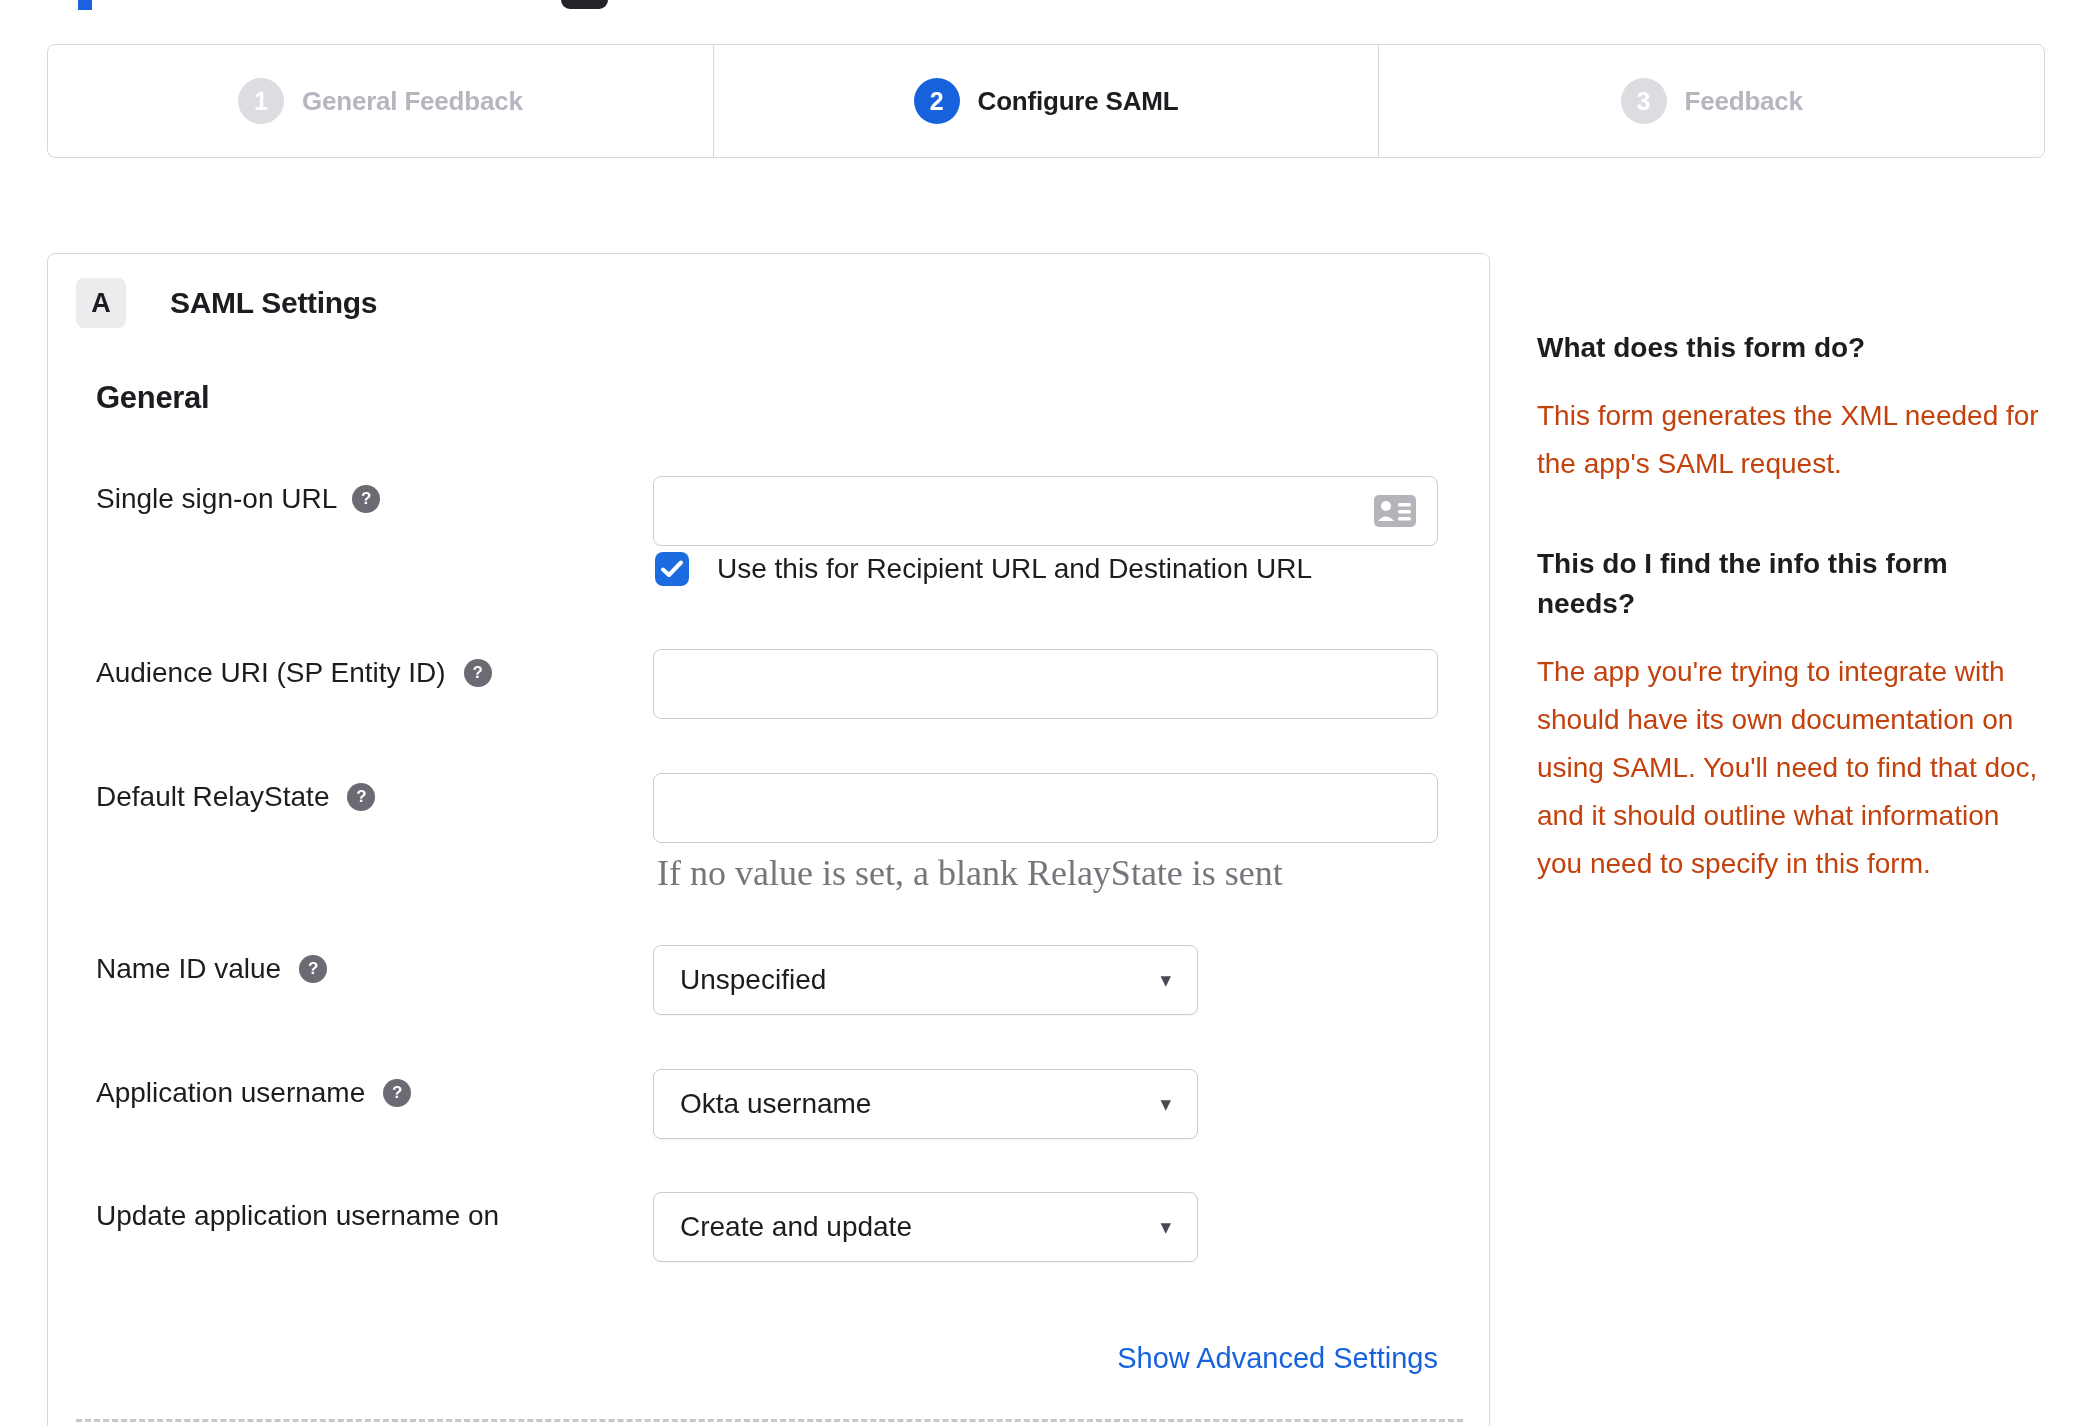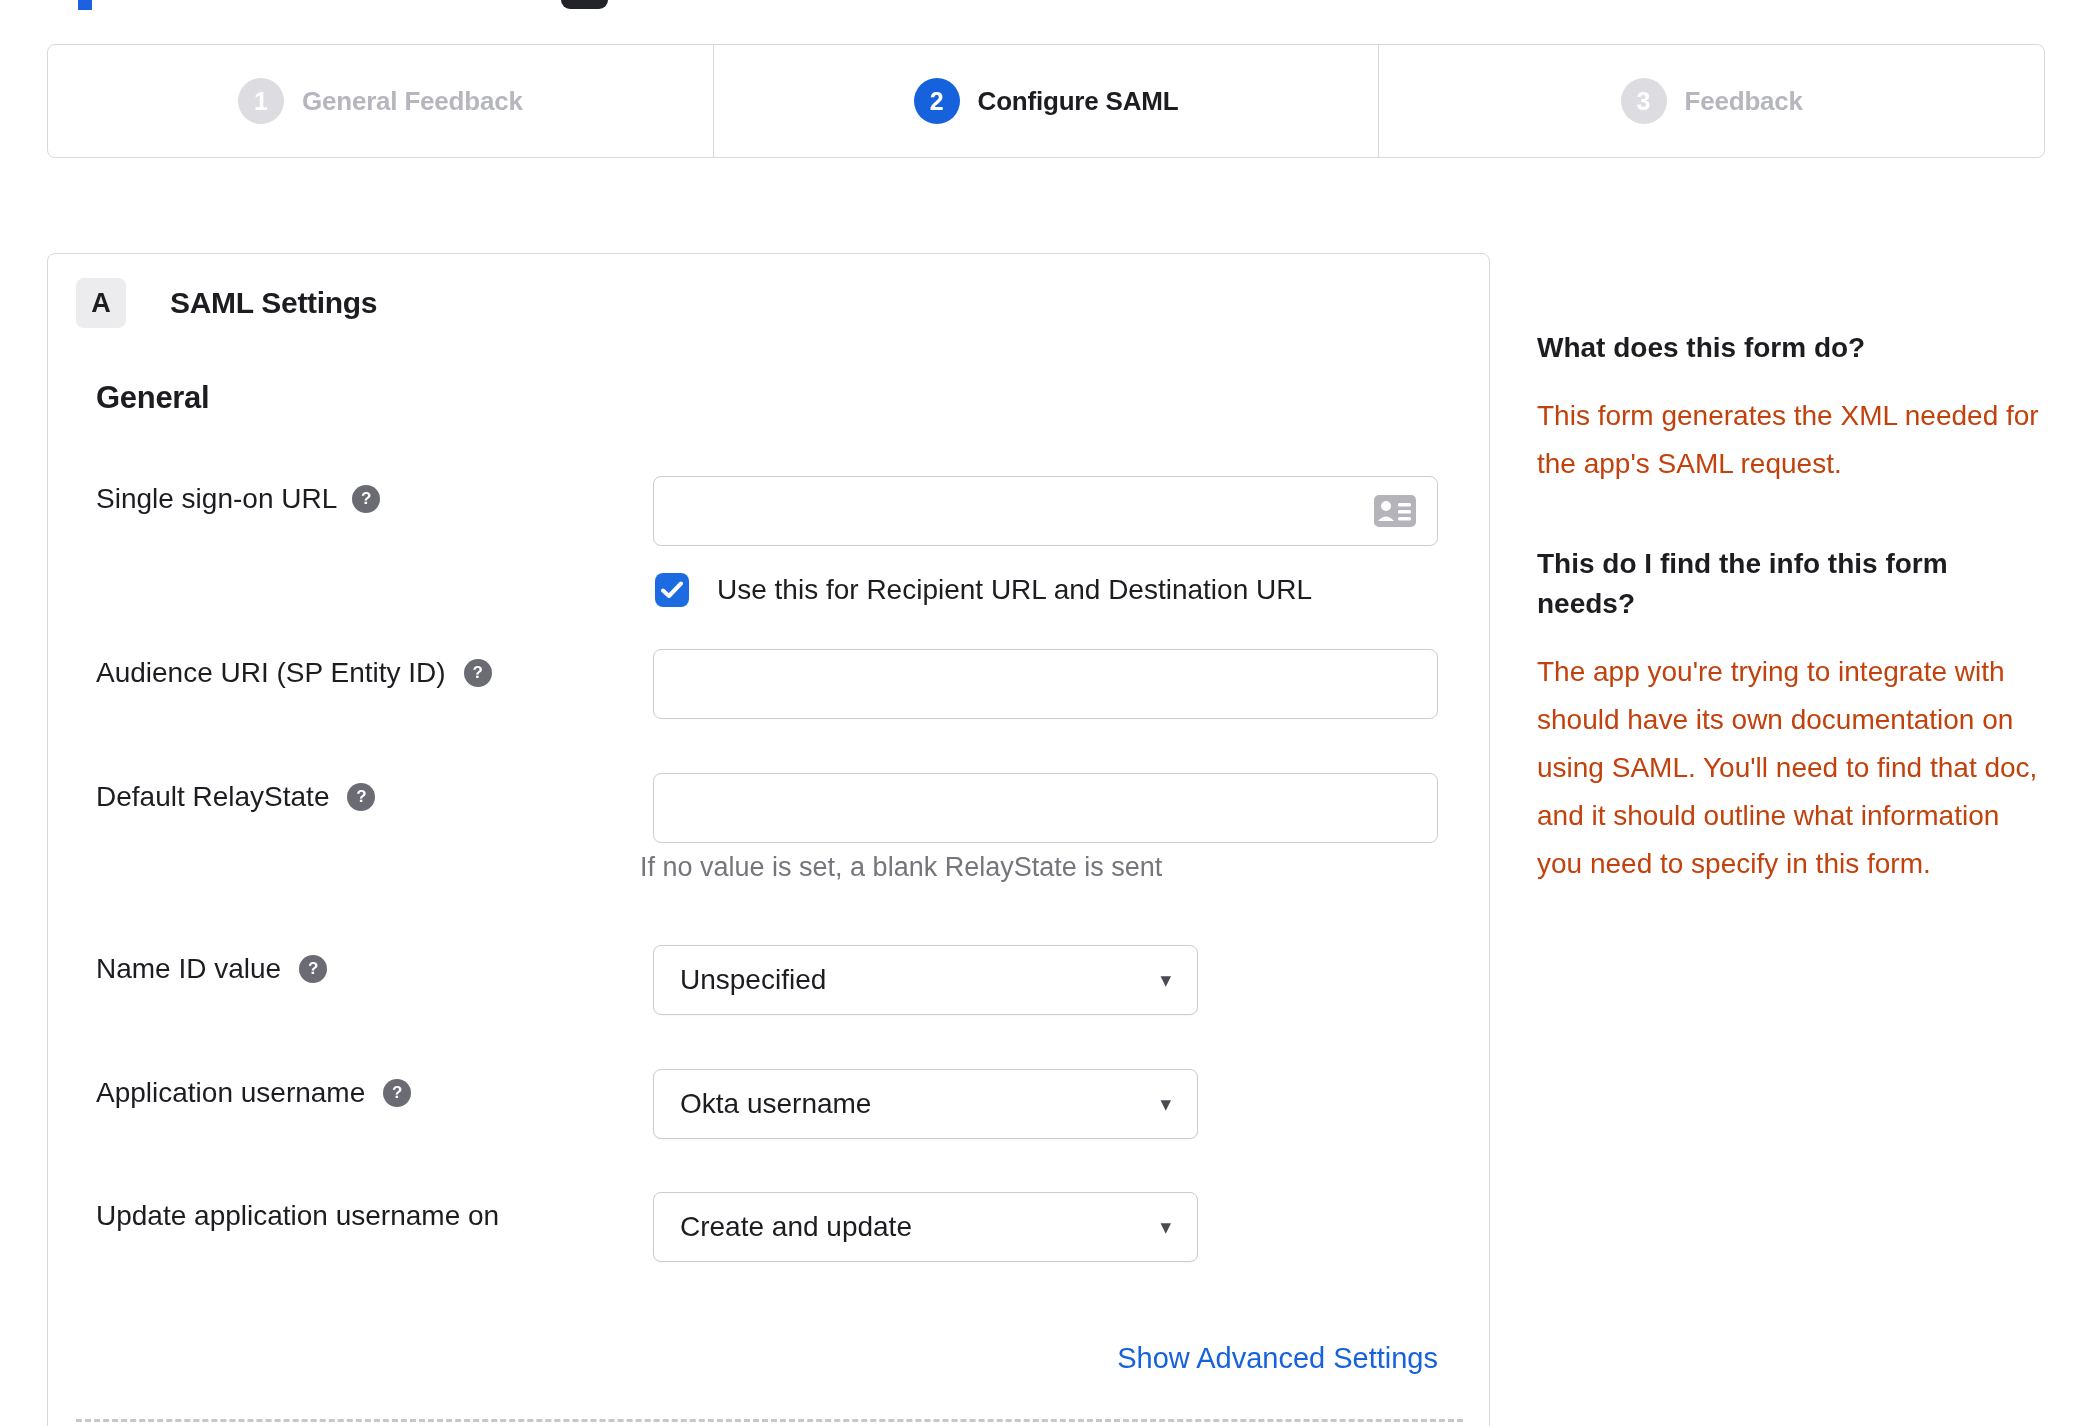--- a/index.html
+++ b/index.html
@@ -60,32 +60,32 @@
 
   .input-wrap { position:absolute; left:605px; width:785px; height:70px; }
   .text-input {
     width:100%; height:100%;
     border:1px solid #cbcbd0; border-radius:8px; background:#fff;
     font-family:inherit; font-size:28px; color:#1d1d21;
     padding:0 70px 0 24px; outline:none;
   }
   .input-icon { position:absolute; right:22px; top:19px; width:42px; height:32px; }
 
-  .hint { position:absolute; left:592px; font-size:27px; color:#75757c; }
+  .hint { position:absolute; left:609px; font-size:36px; color:#75757c;font-family:Liberation Serif, serif; }
 
   .select {
     position:absolute; left:605px; width:545px; height:70px;
     border:1px solid #cbcbd0; border-radius:8px; background:#fff;
     display:flex; align-items:center; padding:0 26px;
     font-size:28px; color:#1d1d21; cursor:pointer;
     box-shadow:0 1px 2px rgba(0,0,0,0.04);
   }
   .select .arrow { margin-left:auto; color:#4a4a52; font-size:21px; }
 
-  .checkbox-row { position:absolute; left:607px; top:319px; display:flex; align-items:center; gap:28px; font-size:28px; }
+  .checkbox-row { position:absolute; left:607px; top:298px; display:flex; align-items:center; gap:28px; font-size:28px; }
   .checkbox {
     width:34px; height:34px; border-radius:8px; background:#1c6be1;
     display:flex; align-items:center; justify-content:center; cursor:pointer; flex:none;
   }
 
   .advanced-link {
     position:absolute; left:605px; top:1088px; width:785px;
     text-align:right; font-size:29px; color:#1662dd; cursor:pointer;
   }
   .panel-divider { position:absolute; left:28px; right:26px; top:1165px; border-top:3px dashed #c6c6cb; }

